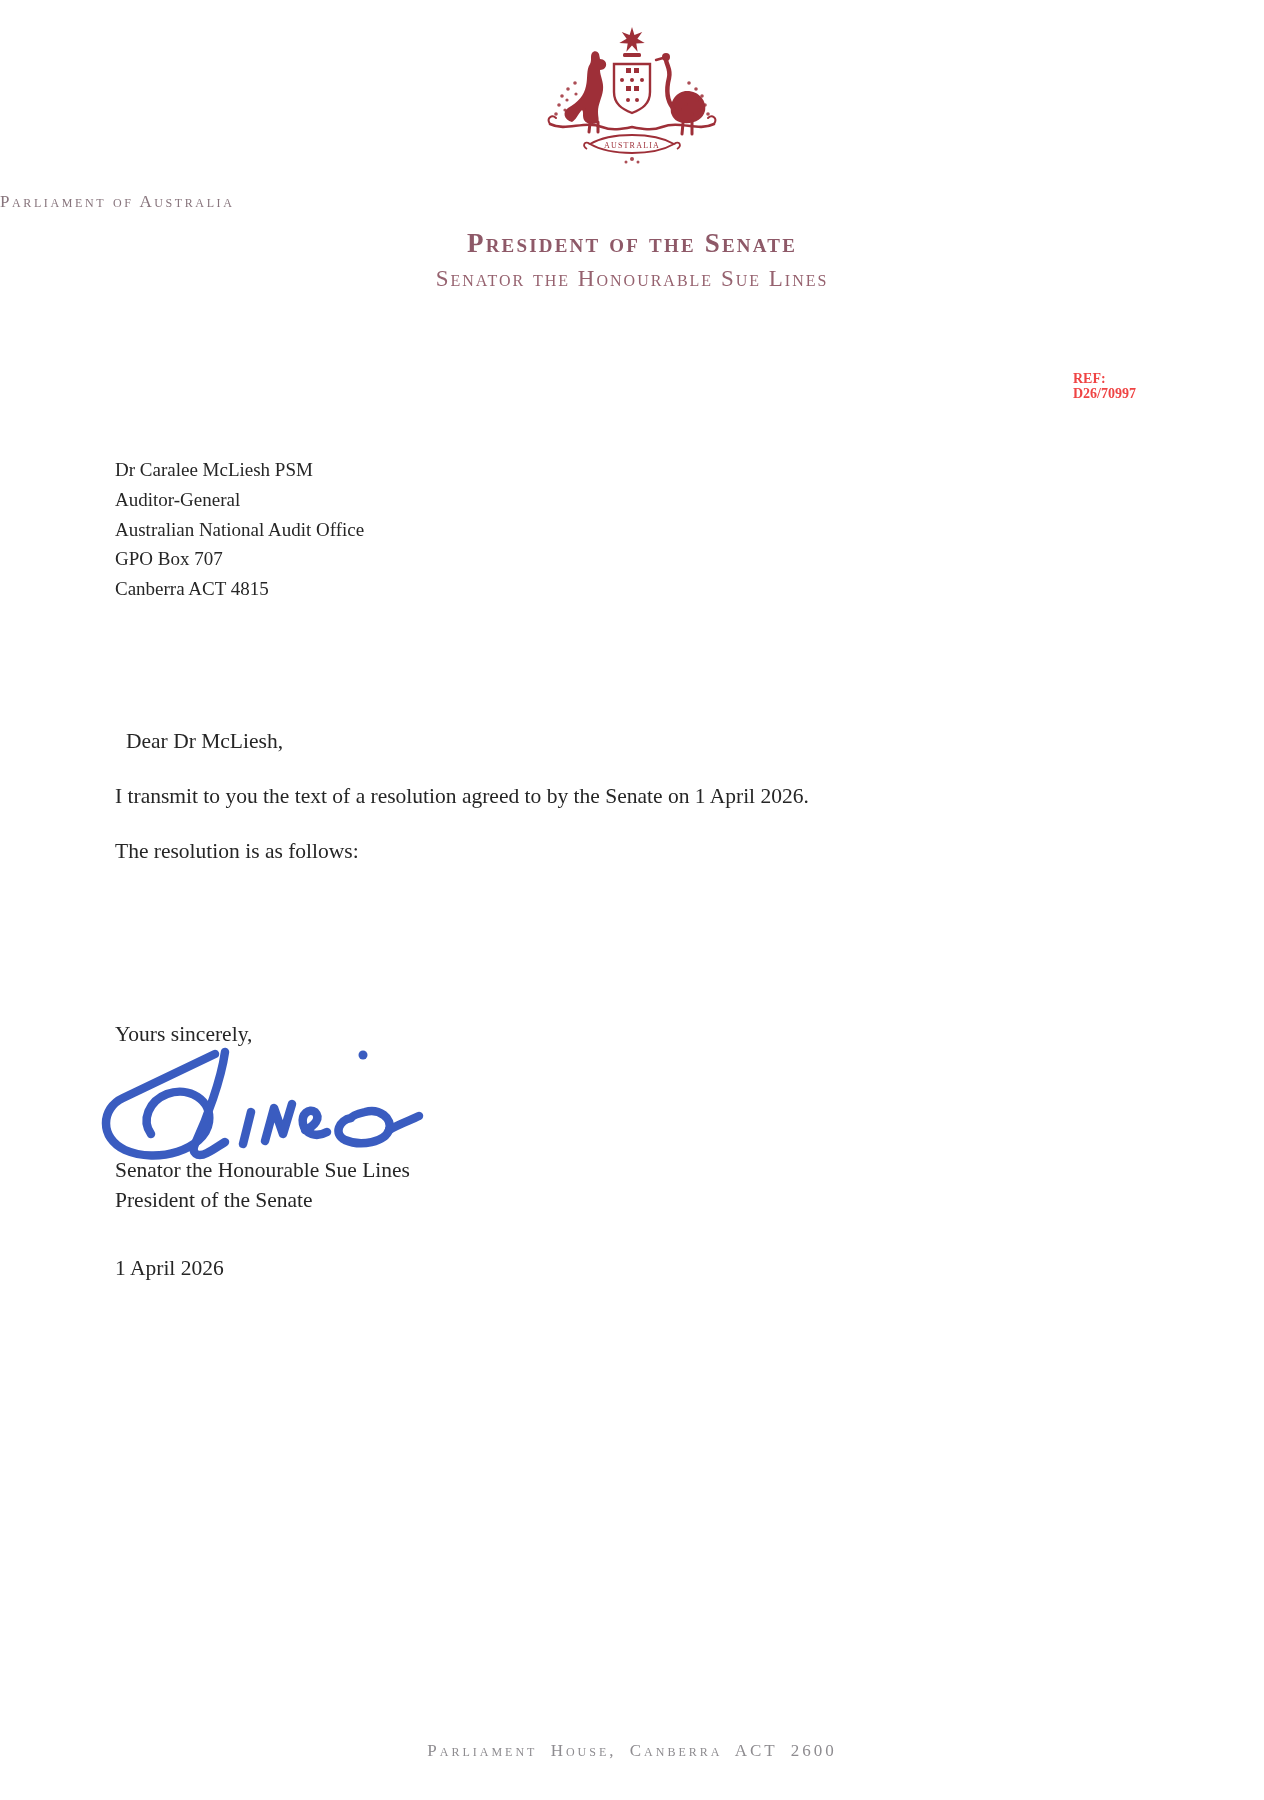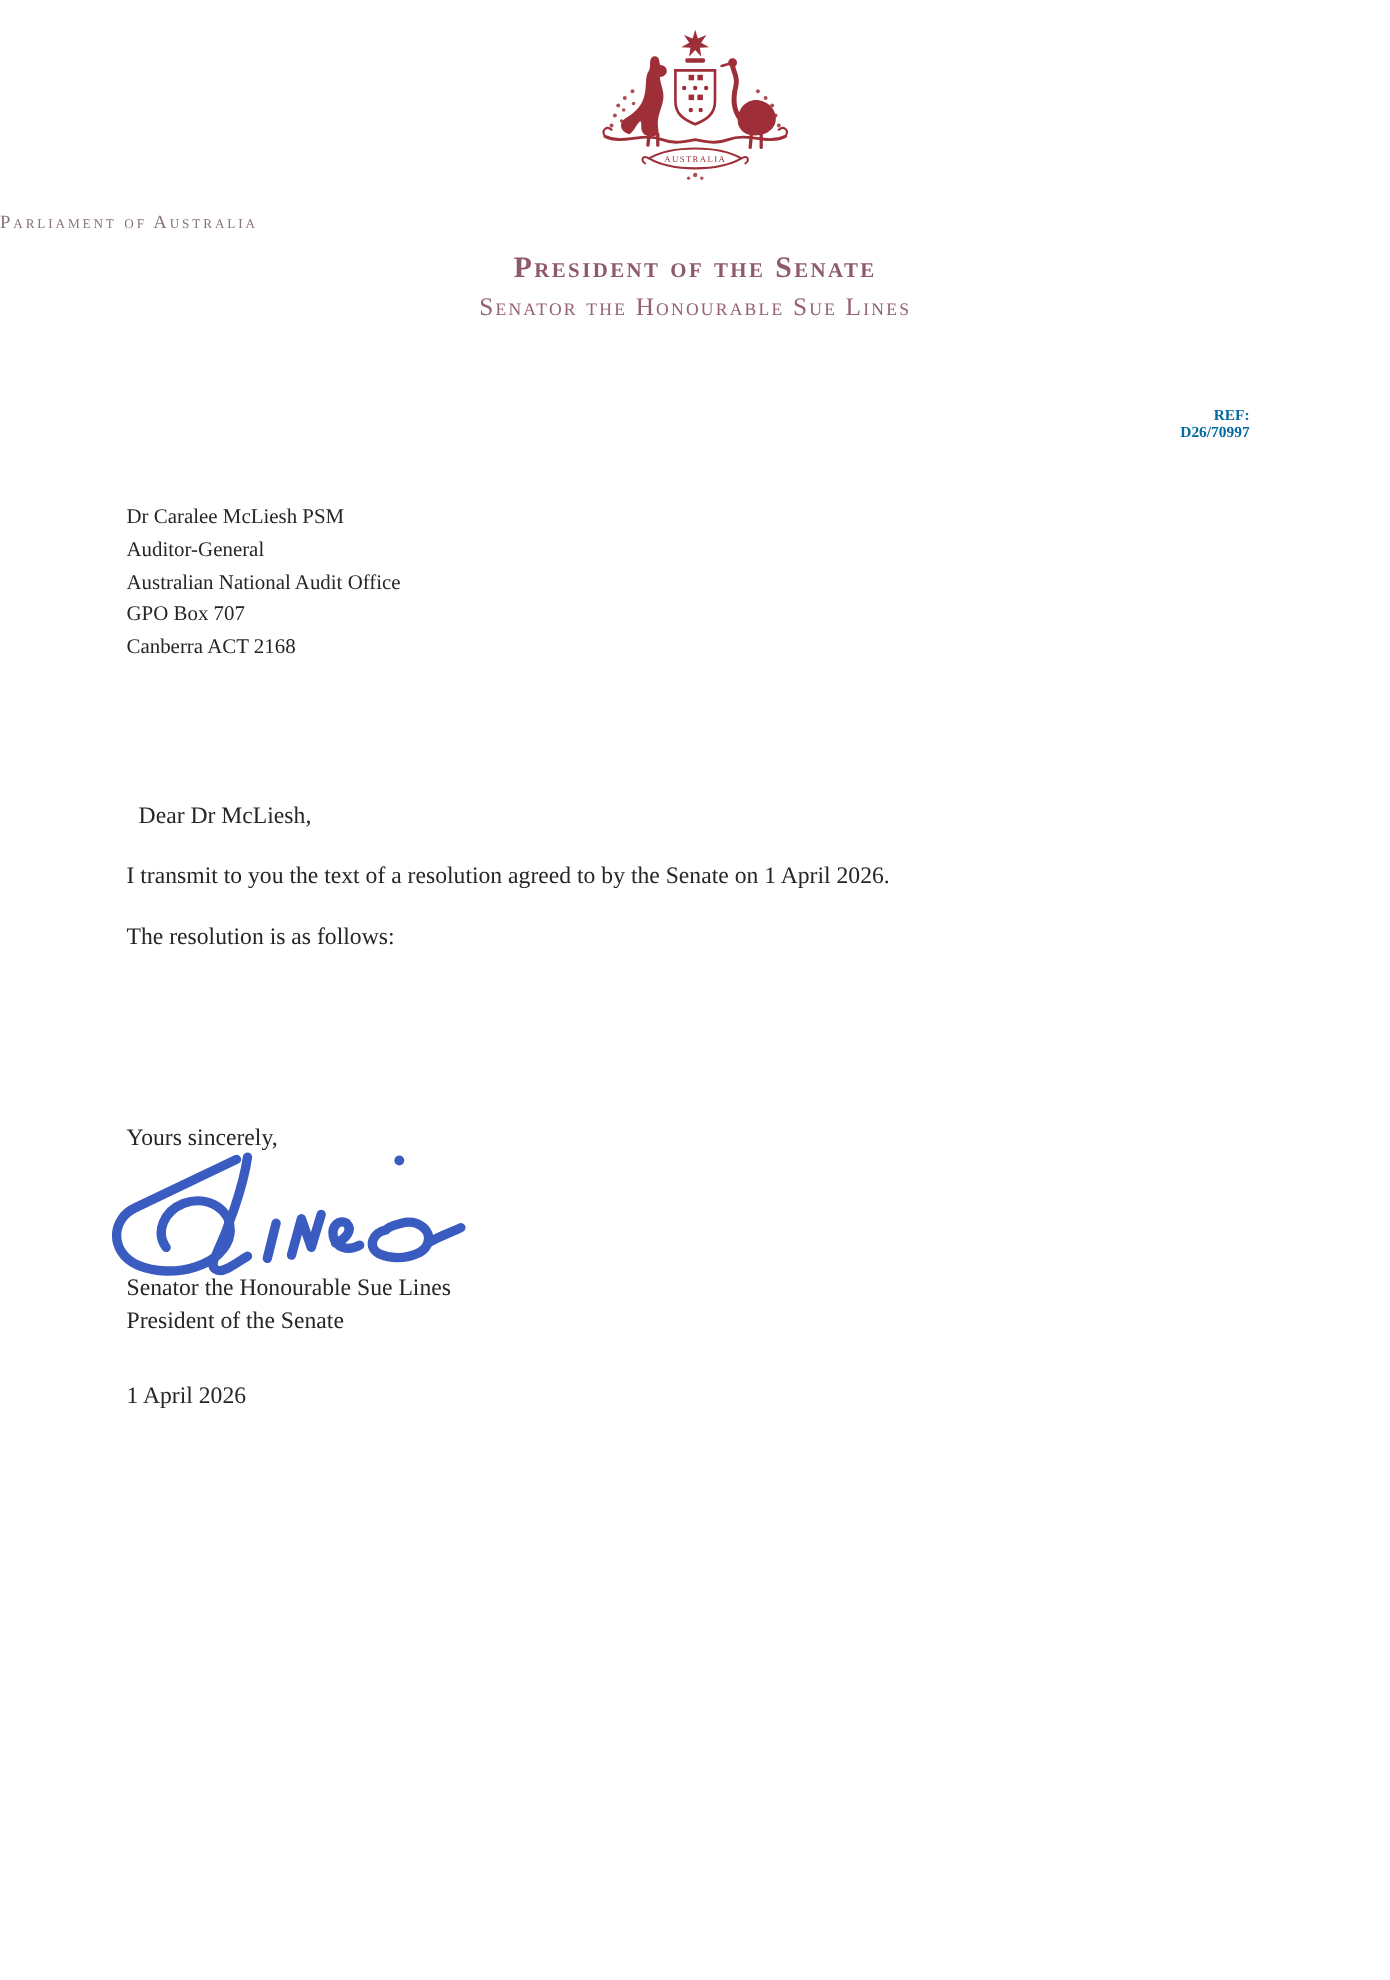--- a/index.html
+++ b/index.html
@@ -23,22 +23,22 @@
     font-variant:small-caps;font-weight:bold;font-size:27px;letter-spacing:2.2px;
     color:#8e5968;
   }
   .lh-subtitle{
     position:absolute;top:266px;left:0;width:100%;text-align:center;
     font-variant:small-caps;font-size:23px;letter-spacing:2px;
     color:#96626f;
   }
   
   .ref-block{
-    position:absolute;top:371px;right:128px;text-align:right;
-    font-size:14px;font-weight:bold;line-height:15px;color:#0369a1;
+    position:absolute;top:371px;right:128px;
+    font-size:14px;font-weight:bold;line-height:15px;color:#ef4444;
   }
   
   .addr{
     position:absolute;top:455px;left:115px;
     font-size:19px;line-height:29.8px;
   }
   .body-text{position:absolute;left:115px;font-size:21.5px;line-height:30px;}
   .salutation{top:726px;margin-left:11px;}
   .para1{top:781px;width:1060px;}
   .para2{top:836px;text-align:center;}
@@ -139,21 +139,21 @@
   <div class="ref-block">
     <div>REF:</div>
     <div>D26/70997</div>
   </div>
 
   <div class="addr">
     <div>Dr Caralee McLiesh PSM</div>
     <div>Auditor-General</div>
     <div>Australian National Audit Office</div>
     <div>GPO Box 707</div>
-    <div>Canberra ACT 2168</div>
+    <div>Canberra ACT 4815</div>
   </div>
 
   <div class="body-text salutation">Dear Dr McLiesh,</div>
   <div class="body-text para1">I transmit to you the text of a resolution agreed to by the Senate on 1 April 2026.</div>
   <div class="body-text para2">The resolution is as follows:</div>
   <div class="body-text closing">Yours sincerely,</div>
 
   <div class="signature-wrap">
     <svg viewBox="0 0 332 118" width="332" height="118" fill="none" stroke="#3a5cc0" stroke-width="8.5" stroke-linecap="round" stroke-linejoin="round">
       <circle cx="270" cy="9" r="4.5" fill="#3a5cc0" stroke="none"></circle>
@@ -166,14 +166,15 @@
       <path d="M296 84 C306 78 318 74 326 70"></path>
     </svg>
   </div>
 
   <div class="signoff">
     <div>Senator the Honourable Sue Lines</div>
     <div>President of the Senate</div>
   </div>
   <div class="date-line">1 April 2026</div>
 
+  <div class="footer">Parliament House, Canberra ACT 2600</div>
 
 </div>
 
 </body></html>

